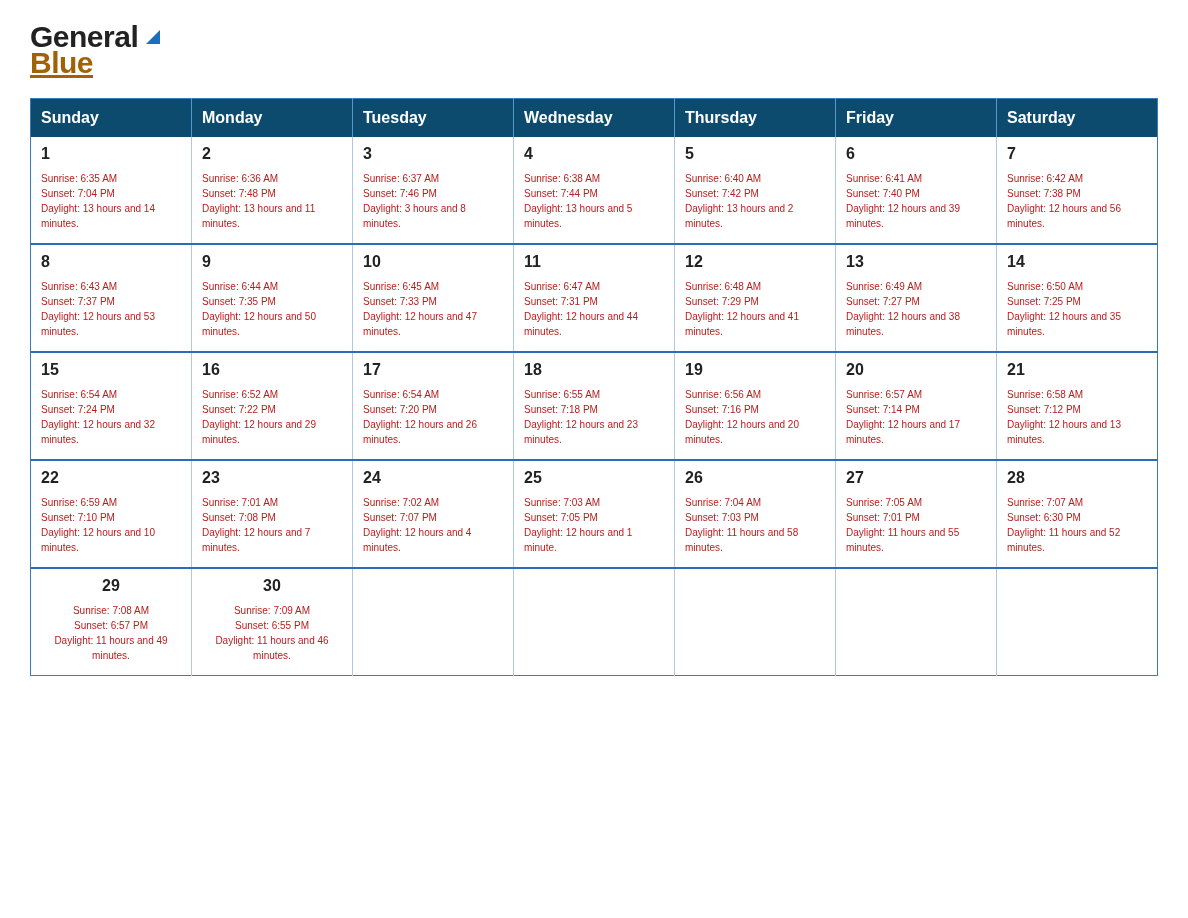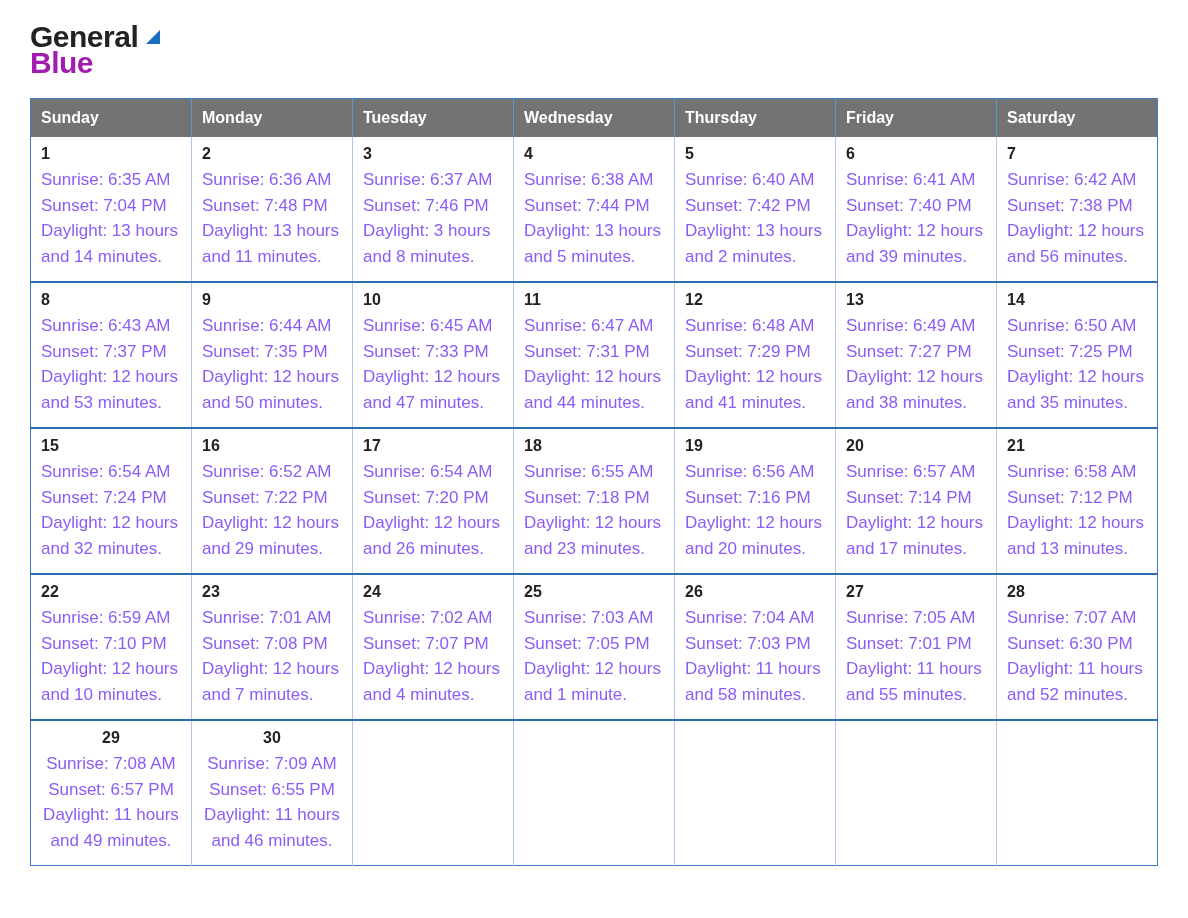--- a/index.html
+++ b/index.html
@@ -36,21 +36,21 @@
       font-weight: 400;
       color: #333;
       margin-top: 6px;
     }
     .calendar-table {
       width: 100%;
       border-collapse: collapse;
       border: 1.5px solid #3a7abf;
     }
     .calendar-table thead tr th {
-      background-color: #737373;
+      background-color: #0c4a6e;
       color: #fff;
       font-size: 16px;
       font-weight: 600;
       padding: 10px 10px;
       text-align: left;
       border-right: 1px solid #5599cc;
     }
     .calendar-table thead tr th:last-child {
       border-right: none;
     }
@@ -71,40 +71,41 @@
       border-bottom: none;
       text-align: center;
     }
     .day-num {
       font-size: 16px;
       font-weight: 600;
       display: block;
       margin-bottom: 4px;
     }
     .day-info {
-      font-size: 17px;
+      font-size: 10px;
       line-height: 1.5;
-      color: #8b5cf6;
+      color: #b91c1c;
+      margin-top: 8px;
     }
     .empty-cell {
       background: #fff;
     }
   </style>
 </head>
 <body>
 
 <div class="header">
   <div class="logo-area">
     <div style="display:flex; align-items:center; gap:2px;">
       <span style="font-size:30px; font-weight:700; color:#222; font-family: Arial, sans-serif; letter-spacing:-0.5px;">General</span>
       <svg width="22" height="22" viewBox="0 0 22 22" style="margin-left:2px; margin-bottom:4px;">
         <polygon points="4,20 18,20 18,6" fill="#1a6ebd"></polygon>
       </svg>
     </div>
-    <span style="font-size:30px; font-weight:700; color:#a21caf; font-family: Arial, sans-serif; letter-spacing:-0.5px; margin-top:-8px;">Blue</span>
+    <span style="font-size:30px; font-weight:700; color:#a16207; font-family: Arial, sans-serif; letter-spacing:-0.5px; margin-top:-8px;text-decoration:underline;">Blue</span>
   </div>
   <div class="title-area">
     <h1></h1>
     <h2></h2>
   </div>
 </div>
 
 <table class="calendar-table">
   <thead>
     <tr>

